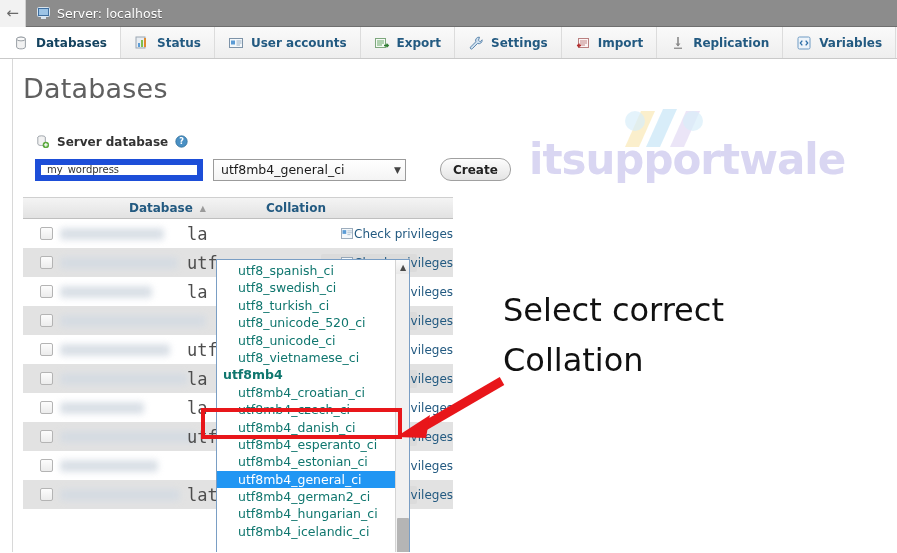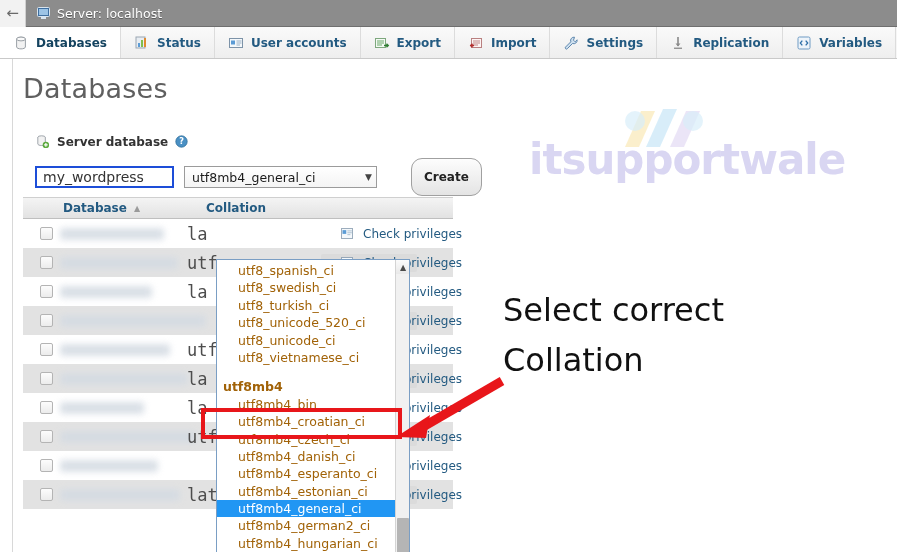--- a/index.html
+++ b/index.html
@@ -111,43 +111,43 @@
 
   
   .create-wrap { padding: 30px 0 0 22px; }
   .create-head {
     display: flex; align-items: center; gap: 7px;
     font-weight: bold; font-size: 12px; color: #333;
     margin-bottom: 9px;
   }
   .create-row { display: flex; align-items: center; gap: 10px; }
   .txt-input {
-    width: 139px; height: 22px;
-    border: 2px solid #1d4ed8;
+    width: 168px; height: 22px;
+    border: 6px solid #1d4ed8;
     padding: 2px 6px;
-    font-size: 14px;
+    font-size: 10px;
     color: #333;
     background: #fff;
     font-family: "DejaVu Sans", "Liberation Sans", sans-serif;
   }
   .select-box {
     width: 193px; height: 22px;
     border: 1px solid #9b9b9b;
     background: linear-gradient(#ffffff,#f4f4f4);
     display: flex; align-items: center;
     padding: 0 4px 0 7px;
     font-size: 12.5px;
     color: #1a1a1a;
     position: relative;
     justify-content: space-between;
   }
   .select-box .caret { font-size: 9px; color:#444; }
   .create-btn {
     margin-left: 24px;
-    height: 38px;
+    height: 23px;
     min-width: 61px;
     border: 1px solid #a0a0a0;
     border-radius: 11px;
     background: linear-gradient(#fdfdfd,#e4e4e4);
     font-weight: bold; font-size: 12px; color: #222;
     display:flex; align-items:center; justify-content:center;
     padding: 0 12px;
   }
 
   
@@ -160,21 +160,21 @@
   .tbl .hdr {
     display: flex;
     height: 22px;
     background: linear-gradient(#f4f4f4,#e2e2e2);
     border-top: 1px solid #cfcfcf;
     border-bottom: 1px solid #bfbfbf;
     align-items: center;
   }
   .hcell {
     font-weight: bold; font-size: 12px; color: #235a81;
-    display:flex; align-items:center; gap:7px;
+    display:flex; align-items:center; gap:7px;justify-content:flex-end;
   }
   .hcell.c0 { width: 36px; }
   .hcell.c1 { width: 147px; padding-left: 4px; }
   .hcell.c2 { width: 120px; }
   .sort-caret { font-size: 8px; color: #9a9a9a; }
 
   .row { display:flex; height: 29px; align-items:center; position:relative; }
   .row.odd  { background: #ffffff; }
   .row.even { background: #e2e2e2; }
   .cb {
@@ -197,21 +197,21 @@
     font-family: "DejaVu Sans Mono", "Liberation Mono", monospace;
     font-size: 17px;
     color: #4d4d4d;
     margin-left: 10px;
     white-space: nowrap;
     filter: blur(.35px);
   }
   .privs {
     position: absolute;
     left: 318px;
-    display: flex; align-items: center; gap: 10px;
+    display: flex; align-items: center; gap: 1px;
     font-size: 12px; color: #235a81;
     white-space: nowrap;
   }
   .privs .pico { width: 12px; height: 11px; display:block; }
   .row-bar {
     position:absolute; left: 298px; width: 96px; height: 18px;
     background: #d6d6d6; border-radius: 2px; opacity:.55;
   }
 
   
@@ -226,28 +226,27 @@
     overflow: hidden;
   }
   .dd-list {
     position:absolute; left:0; top:0; right:14px; bottom:0;
     padding: 2px 0 0 0;
   }
   .dd-item {
     height: 17.4px;
     line-height: 17.4px;
     font-size: 12.5px;
-    color: #a16207;
+    color: #0f766e;
     padding-left: 21px;
     white-space: nowrap;
   }
   .dd-item.group {
     font-weight: bold;
     padding-left: 6px;
-    margin-top: 12px;
   }
   .dd-item.sel {
     background: #2196f3;
     color: #ffffff;
   }
   .dd-scroll {
     position:absolute; right:0; top:0; bottom:0; width:14px;
     background: #f1f1f1;
     border-left: 1px solid #d4d4d4;
   }
@@ -336,32 +335,32 @@
     <svg class="ico" viewBox="0 0 16 16">
       <rect x="1.5" y="3.5" width="10" height="9" fill="#f4faf4" stroke="#7ea87e"></rect>
       <path d="M3 6h7M3 8h7M3 10h5" stroke="#6aa86a" fill="none"></path>
       <path d="M10 10.5h4M12.5 8.8l1.8 1.7-1.8 1.7" stroke="#2f7d32" fill="none" stroke-width="1.3"></path>
     </svg>
     <span>Export</span>
   </div>
 
   <div class="tab">
     <svg class="ico" viewBox="0 0 16 16">
+      <path d="M11.5 2.2a3.4 3.4 0 0 0-3.7 4.6L2.6 12a1.2 1.2 0 0 0 1.7 1.7l5.2-5.2a3.4 3.4 0 0 0 4.6-3.7l-2 2-1.6-1.6z" fill="#cfe0ef" stroke="#5d87ae"></path>
+    </svg>
+    <span>Settings</span>
+  </div>
+
+  <div class="tab">
+    <svg class="ico" viewBox="0 0 16 16">
       <rect x="3.5" y="3.5" width="10" height="9" fill="#fdf4f4" stroke="#b98080"></rect>
       <path d="M5 6h7M5 8h7M5 10h5" stroke="#c08585" fill="none"></path>
       <path d="M6 10.5h-4M4.5 8.8l-1.8 1.7 1.8 1.7" stroke="#b32d2d" fill="none" stroke-width="1.3"></path>
     </svg>
     <span>Import</span>
-  </div>
-
-  <div class="tab">
-    <svg class="ico" viewBox="0 0 16 16">
-      <path d="M11.5 2.2a3.4 3.4 0 0 0-3.7 4.6L2.6 12a1.2 1.2 0 0 0 1.7 1.7l5.2-5.2a3.4 3.4 0 0 0 4.6-3.7l-2 2-1.6-1.6z" fill="#cfe0ef" stroke="#5d87ae"></path>
-    </svg>
-    <span>Settings</span>
   </div>
 
   <div class="tab">
     <svg class="ico" viewBox="0 0 16 16">
       <path d="M8 2v9" stroke="#7a7a7a" stroke-width="1.4"></path>
       <path d="M5.5 8.5L8 11.6l2.5-3.1z" fill="#8b8b8b"></path>
       <rect x="4" y="12.6" width="8" height="1.3" fill="#8b8b8b"></rect>
     </svg>
     <span>Replication</span>
   </div>
@@ -577,21 +576,20 @@
 
     <div class="dropdown">
       <div class="dd-list" id="ddlist">
           <div class="dd-item">utf8_spanish_ci</div>
           <div class="dd-item">utf8_swedish_ci</div>
           <div class="dd-item">utf8_turkish_ci</div>
           <div class="dd-item">utf8_unicode_520_ci</div>
           <div class="dd-item">utf8_unicode_ci</div>
           <div class="dd-item">utf8_vietnamese_ci</div>
           <div class="dd-item group">utf8mb4</div>
-          <div class="dd-item">utf8mb4_bin</div>
           <div class="dd-item">utf8mb4_croatian_ci</div>
           <div class="dd-item">utf8mb4_czech_ci</div>
           <div class="dd-item">utf8mb4_danish_ci</div>
           <div class="dd-item">utf8mb4_esperanto_ci</div>
           <div class="dd-item">utf8mb4_estonian_ci</div>
           <div class="dd-item sel">utf8mb4_general_ci</div>
           <div class="dd-item">utf8mb4_german2_ci</div>
           <div class="dd-item">utf8mb4_hungarian_ci</div>
           <div class="dd-item">utf8mb4_icelandic_ci</div>
         </div>

